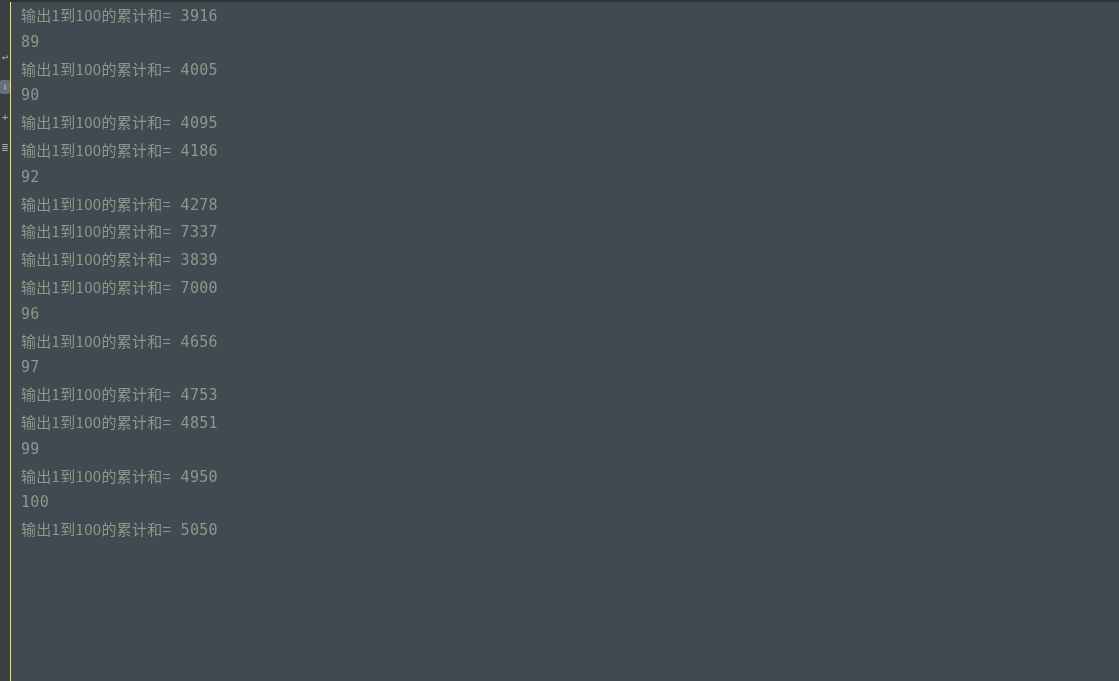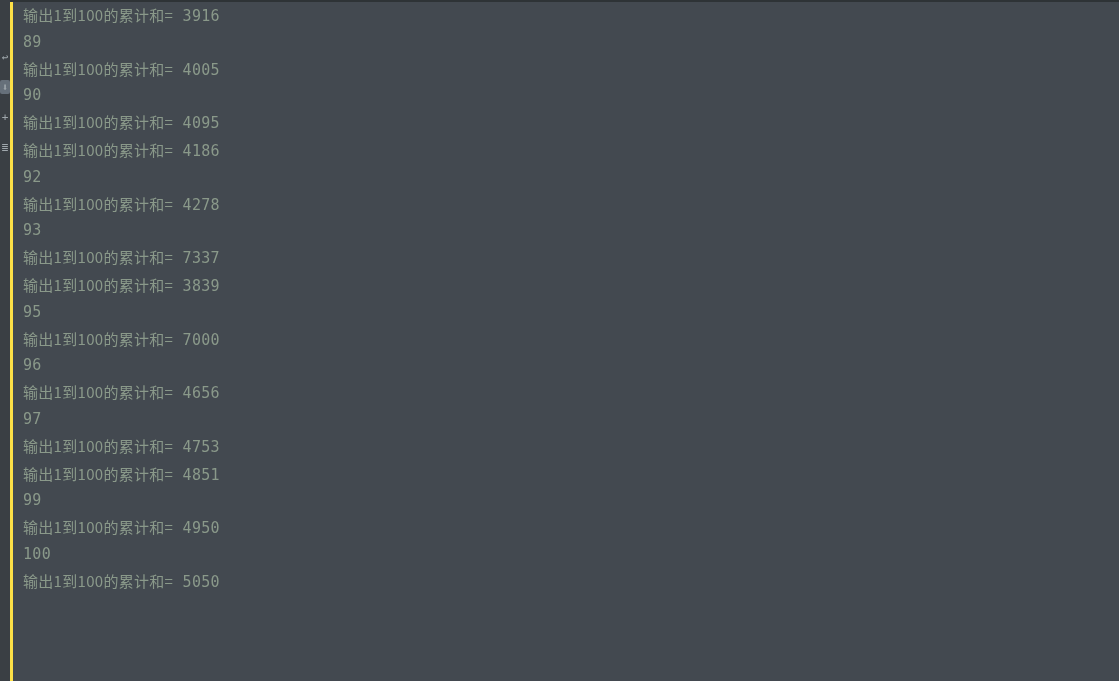--- a/index.html
+++ b/index.html
@@ -37,21 +37,21 @@
       line-height: 1;
     }
     .gutter-icon.highlighted {
       background: #66707a;
       border-radius: 2px;
       padding: 2px 1px;
     }
     .console {
       flex: 1;
       background: #434950;
-      border-left: 3px solid #fde047;
+      border-left: 1px solid #fde047;
       padding: 2px 0 10px 10px;
       overflow: hidden;
       line-height: 1.72;
       letter-spacing: 0.3px;
     }
     .console-line {
       white-space: pre;
     }
     .console-line .chinese {
       font-family: "Microsoft YaHei", "PingFang SC", "Noto Sans CJK SC", sans-serif;
@@ -89,24 +89,22 @@
   <div class="console">
 
   <div class="console-line"><span class="chinese">输出1到100的累计和=</span><span> 3916</span></div>
       <div class="console-line"><span>89</span></div>
       <div class="console-line"><span class="chinese">输出1到100的累计和=</span><span> 4005</span></div>
       <div class="console-line"><span>90</span></div>
       <div class="console-line"><span class="chinese">输出1到100的累计和=</span><span> 4095</span></div>
       <div class="console-line"><span class="chinese">输出1到100的累计和=</span><span> 4186</span></div>
       <div class="console-line"><span>92</span></div>
       <div class="console-line"><span class="chinese">输出1到100的累计和=</span><span> 4278</span></div>
-      <div class="console-line"><span>93</span></div>
       <div class="console-line"><span class="chinese">输出1到100的累计和=</span><span> 7337</span></div>
       <div class="console-line"><span class="chinese">输出1到100的累计和=</span><span> 3839</span></div>
-      <div class="console-line"><span>95</span></div>
       <div class="console-line"><span class="chinese">输出1到100的累计和=</span><span> 7000</span></div>
       <div class="console-line"><span>96</span></div>
       <div class="console-line"><span class="chinese">输出1到100的累计和=</span><span> 4656</span></div>
       <div class="console-line"><span>97</span></div>
       <div class="console-line"><span class="chinese">输出1到100的累计和=</span><span> 4753</span></div>
       <div class="console-line"><span class="chinese">输出1到100的累计和=</span><span> 4851</span></div>
       <div class="console-line"><span>99</span></div>
       <div class="console-line"><span class="chinese">输出1到100的累计和=</span><span> 4950</span></div>
       <div class="console-line"><span>100</span></div>
       <div class="console-line"><span class="chinese">输出1到100的累计和=</span><span> 5050</span></div>

